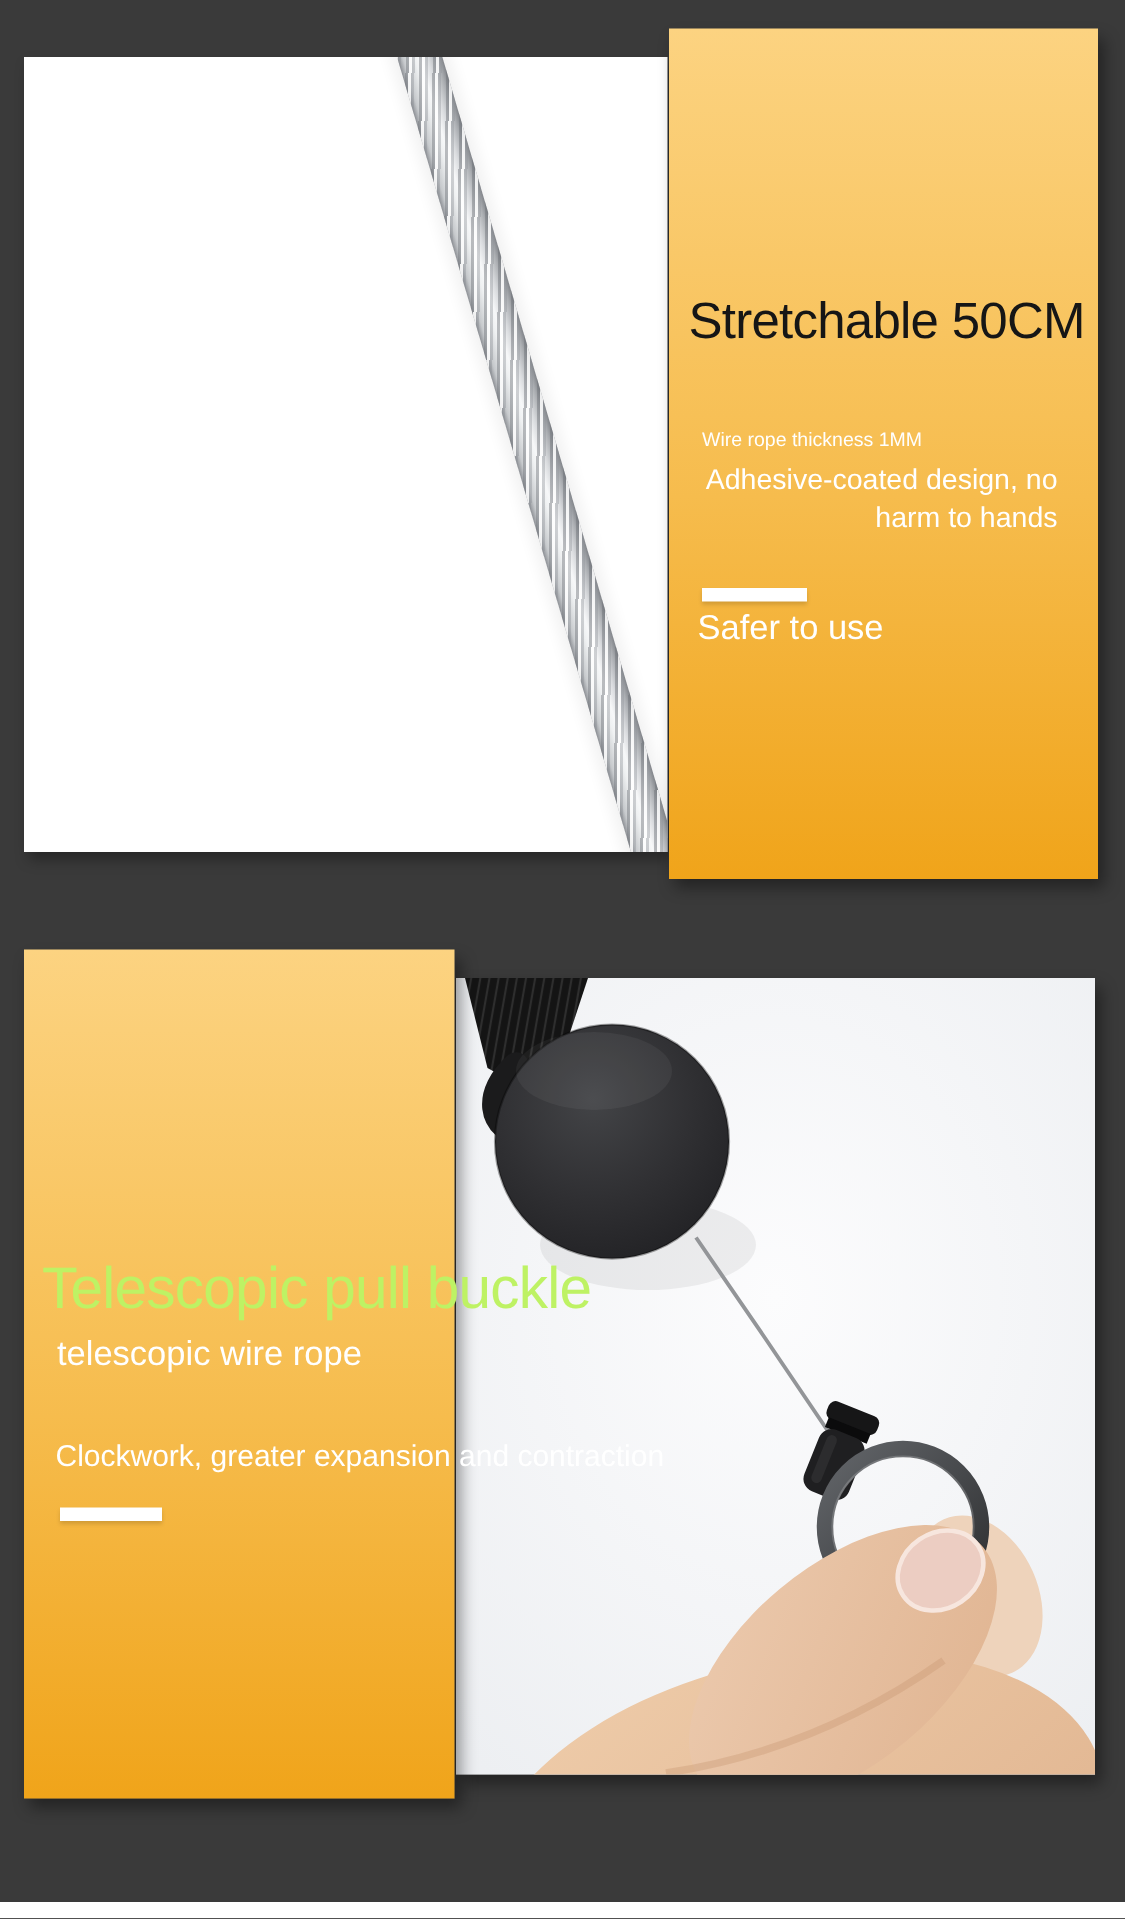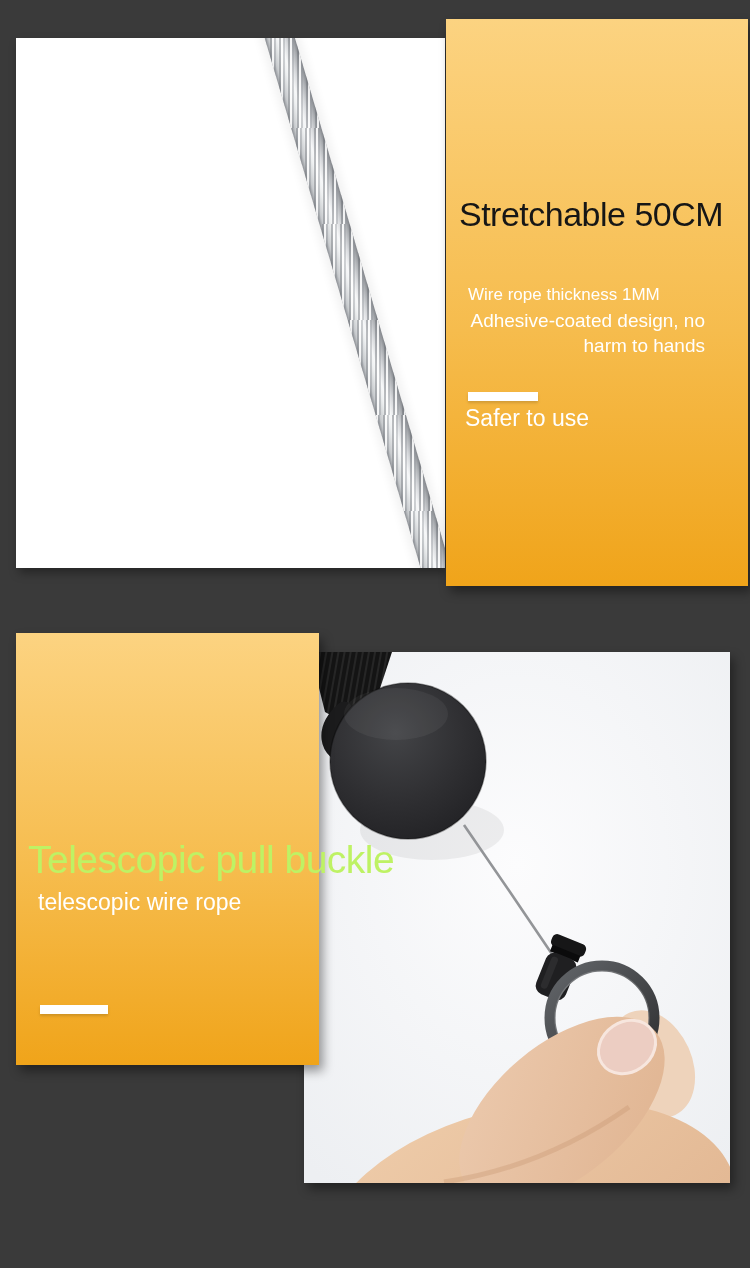--- a/index.html
+++ b/index.html
@@ -18,28 +18,28 @@
              rgba(255,255,255,0) 0 1px,
              rgba(110,114,120,.45) 1px 3px,
              rgba(255,255,255,.85) 3px 5px,
              rgba(140,144,150,.38) 5px 7px,
              rgba(255,255,255,0) 7px 9px),
            linear-gradient(90deg,#8e9196 0%,#c6c9cc 12%,#eff1f2 38%,#f7f8f9 50%,
              #d9dbde 68%,#a9acb0 88%,#82858a 100%);
          box-shadow:5px 0 9px rgba(0,0,0,.05),-5px 0 9px rgba(0,0,0,.05);}
 
   .orange{background:linear-gradient(180deg,#fcd381 0%,#f6bc4d 55%,#f0a41a 100%);
-          box-shadow:4px 6px 10px rgba(0,0,0,.4);padding-left:16px;}
+          box-shadow:4px 6px 10px rgba(0,0,0,.4);}
   .panel-tr{left:446px;top:19px;width:286px;height:567px;}
-  .panel-bl{left:16px;top:633px;width:287px;height:432px;z-index:2;}
+  .panel-bl{left:16px;top:633px;width:287px;height:566px;z-index:2;}
 
   .panel-tr *,.panel-bl *{position:absolute;margin:0;}
   .t-title{left:13px;top:176px;font-size:34px;font-weight:500;color:#161616;
            letter-spacing:-.5px;white-space:nowrap;}
-  .t-sub{left:22px;top:266px;font-size:17px;color:#ffffff;white-space:nowrap;}
+  .t-sub{left:22px;top:266px;font-size:13px;color:#ffffff;white-space:nowrap;}
   .t-feat{left:19px;top:289px;font-size:19px;line-height:25px;color:#ffffff;width:240px;text-align:right;}
   .t-feat2{left:19px;top:340px;font-size:23px;color:#ffffff;white-space:nowrap;margin-top:46px;}
   .t-bar{left:22px;top:373px;width:70px;height:9px;background:#ffffff;
          box-shadow:0 2px 3px rgba(0,0,0,.15);}
 
   .b-sub{left:22px;top:256px;font-size:23px;color:#ffffff;white-space:nowrap;}
   .b-feat1{left:22px;top:294px;font-size:20px;color:#ffffff;white-space:nowrap;}
   .b-feat2{left:21px;top:327px;font-size:20px;color:#ffffff;white-space:nowrap;}
   .b-bar{left:24px;top:372px;width:68px;height:9px;background:#ffffff;
          box-shadow:0 2px 3px rgba(0,0,0,.15);}
@@ -66,20 +66,21 @@
   <div class="panel orange panel-tr">
     <h1 class="t-title">Stretchable 50CM</h1>
     <p class="t-sub">Wire rope thickness 1MM</p>
     <p class="t-feat">Adhesive-coated design, no harm to hands</p>
     <p class="t-feat2">Safer to use</p>
     <div class="t-bar"></div>
   </div>
 
   <div class="panel orange panel-bl">
     <p class="b-sub">telescopic wire rope</p>
+    <p class="b-feat2">Clockwork, greater expansion and contraction</p>
     <div class="b-bar"></div>
   </div>
 
   <div class="panel photo">
     <svg width="426" height="531" viewBox="0 0 426 531">
       <defs>
         <radialGradient id="bgGrad" cx="50%" cy="40%" r="75%">
           <stop offset="0%" stop-color="#fcfcfd"></stop>
             <stop offset="100%" stop-color="#edeff2"></stop>
         </radialGradient>

